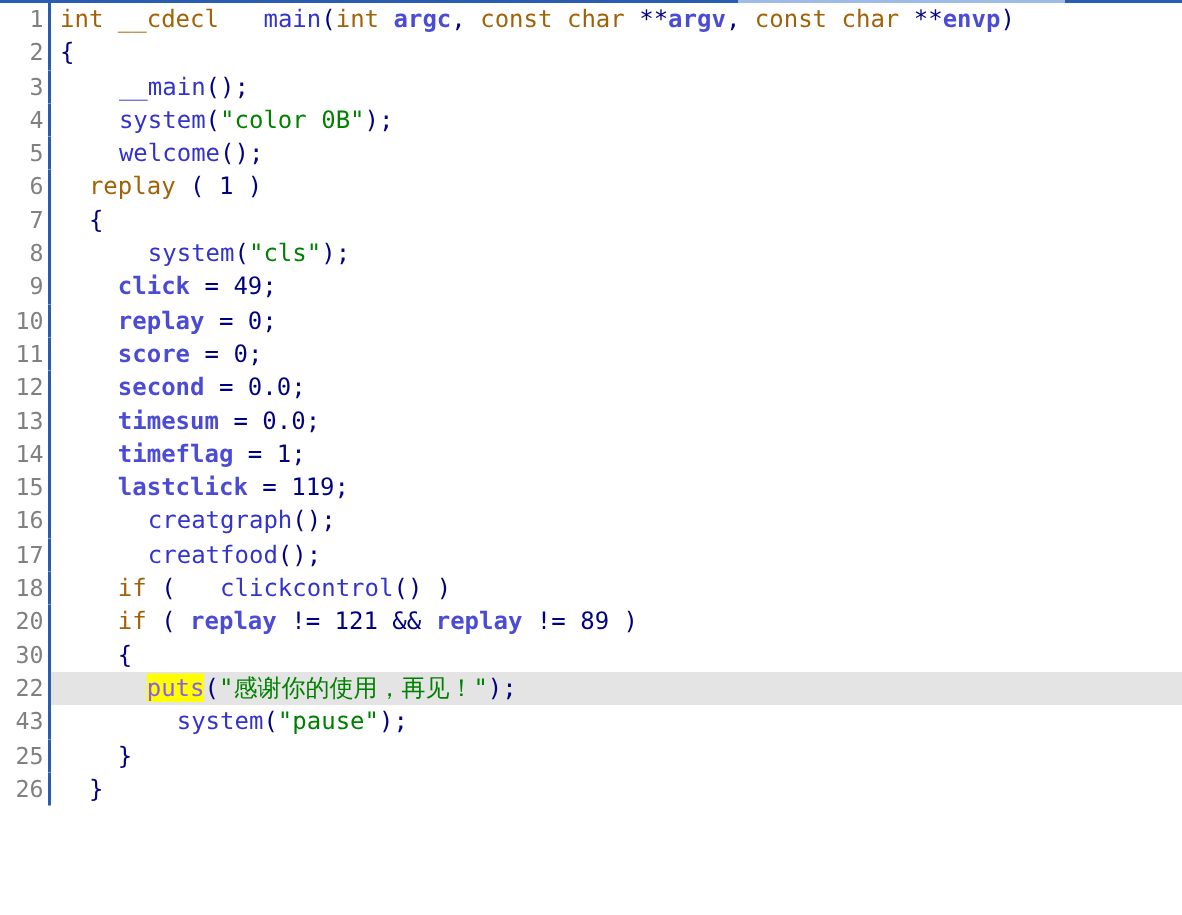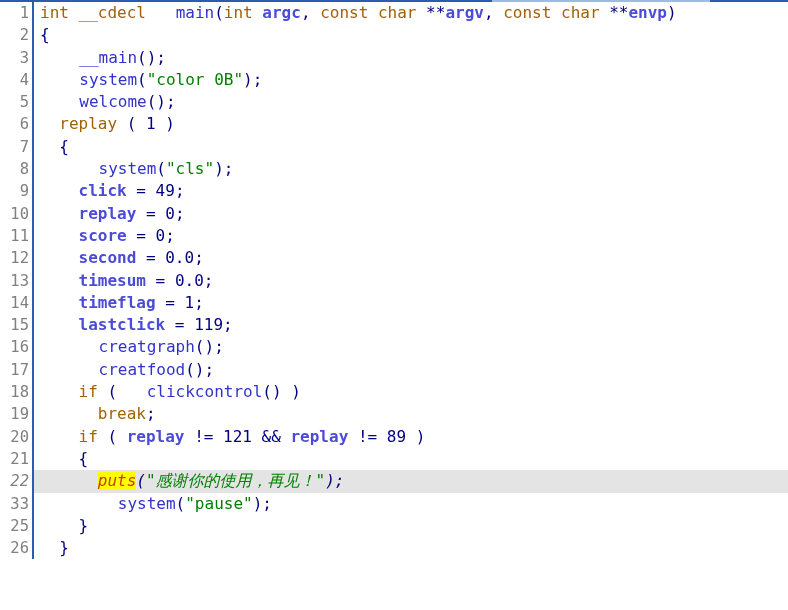--- a/index.html
+++ b/index.html
@@ -45,21 +45,20 @@
     position: relative;
     display: flex;
     align-items: flex-start;
     height: 22.3px;
     line-height: 22.3px;
     white-space: pre;
   }
 
   .code-row.current {
     background: #e4e4e4;
-    font-style: italic;
   }
 
   .gutter {
     position: relative;
     z-index: 2;
     flex: 0 0 34px;
     width: 34px;
     text-align: right;
     padding-right: 3px;
     box-sizing: border-box;
@@ -83,21 +82,21 @@
   .tok-kw       { color: #a16207; }
   .tok-fn       { color: #3333cc; padding-left: 20px; }          
   .tok-id       { color: #4b4bd6; font-weight: bold; }          
   .tok-str      { color: #008000; }          
   .tok-num      { color: #000080; }
   .tok-punct    { color: #000080; }
   .tok-plain    { color: #000080; }
 
   .tok-hl {
     background: #ffff00;
-    color: #c2410c;
+    color: #8b5cf6;
     margin-top: 29px;
   }
 </style>
 </head>
 <body>
 
 <div id="code-view">
   <div class="top-notch"></div>
   <div class="code-lines">
       <div class="code-row"><div class="gutter">1</div><div class="code-text"><span class="tok-kw">int</span><span class="tok-plain"> </span><span class="tok-kw">__cdecl</span><span class="tok-plain"> </span><span class="tok-fn">main</span><span class="tok-punct">(</span><span class="tok-kw">int</span><span class="tok-plain"> </span><span class="tok-id">argc</span><span class="tok-punct">, </span><span class="tok-kw">const</span><span class="tok-plain"> </span><span class="tok-kw">char</span><span class="tok-punct"> **</span><span class="tok-id">argv</span><span class="tok-punct">, </span><span class="tok-kw">const</span><span class="tok-plain"> </span><span class="tok-kw">char</span><span class="tok-punct"> **</span><span class="tok-id">envp</span><span class="tok-punct">)</span></div></div>
@@ -111,21 +110,20 @@
       <div class="code-row"><div class="gutter">9</div><div class="code-text"><span class="tok-plain">    </span><span class="tok-id">click</span><span class="tok-punct"> = </span><span class="tok-num">49</span><span class="tok-punct">;</span></div></div>
       <div class="code-row"><div class="gutter">10</div><div class="code-text"><span class="tok-plain">    </span><span class="tok-id">replay</span><span class="tok-punct"> = </span><span class="tok-num">0</span><span class="tok-punct">;</span></div></div>
       <div class="code-row"><div class="gutter">11</div><div class="code-text"><span class="tok-plain">    </span><span class="tok-id">score</span><span class="tok-punct"> = </span><span class="tok-num">0</span><span class="tok-punct">;</span></div></div>
       <div class="code-row"><div class="gutter">12</div><div class="code-text"><span class="tok-plain">    </span><span class="tok-id">second</span><span class="tok-punct"> = </span><span class="tok-num">0.0</span><span class="tok-punct">;</span></div></div>
       <div class="code-row"><div class="gutter">13</div><div class="code-text"><span class="tok-plain">    </span><span class="tok-id">timesum</span><span class="tok-punct"> = </span><span class="tok-num">0.0</span><span class="tok-punct">;</span></div></div>
       <div class="code-row"><div class="gutter">14</div><div class="code-text"><span class="tok-plain">    </span><span class="tok-id">timeflag</span><span class="tok-punct"> = </span><span class="tok-num">1</span><span class="tok-punct">;</span></div></div>
       <div class="code-row"><div class="gutter">15</div><div class="code-text"><span class="tok-plain">    </span><span class="tok-id">lastclick</span><span class="tok-punct"> = </span><span class="tok-num">119</span><span class="tok-punct">;</span></div></div>
       <div class="code-row"><div class="gutter">16</div><div class="code-text"><span class="tok-plain">    </span><span class="tok-fn">creatgraph</span><span class="tok-punct">();</span></div></div>
       <div class="code-row"><div class="gutter">17</div><div class="code-text"><span class="tok-plain">    </span><span class="tok-fn">creatfood</span><span class="tok-punct">();</span></div></div>
       <div class="code-row"><div class="gutter">18</div><div class="code-text"><span class="tok-plain">    </span><span class="tok-kw">if</span><span class="tok-punct"> ( </span><span class="tok-fn">clickcontrol</span><span class="tok-punct">() )</span></div></div>
-      <div class="code-row"><div class="gutter">19</div><div class="code-text"><span class="tok-plain">      </span><span class="tok-kw">break</span><span class="tok-punct">;</span></div></div>
       <div class="code-row"><div class="gutter">20</div><div class="code-text"><span class="tok-plain">    </span><span class="tok-kw">if</span><span class="tok-punct"> ( </span><span class="tok-id">replay</span><span class="tok-punct"> != </span><span class="tok-num">121</span><span class="tok-punct"> &amp;&amp; </span><span class="tok-id">replay</span><span class="tok-punct"> != </span><span class="tok-num">89</span><span class="tok-punct"> )</span></div></div>
-      <div class="code-row"><div class="gutter">21</div><div class="code-text"><span class="tok-punct">    {</span></div></div>
+      <div class="code-row"><div class="gutter">30</div><div class="code-text"><span class="tok-punct">    {</span></div></div>
       <div class="code-row current"><div class="gutter">22</div><div class="code-text"><span class="tok-plain">      </span><span class="tok-hl">puts</span><span class="tok-punct">(</span><span class="tok-str">"感谢你的使用，再见！"</span><span class="tok-punct">);</span></div></div>
-      <div class="code-row"><div class="gutter">33</div><div class="code-text"><span class="tok-plain">      </span><span class="tok-fn">system</span><span class="tok-punct">(</span><span class="tok-str">"pause"</span><span class="tok-punct">);</span></div></div>
+      <div class="code-row"><div class="gutter">43</div><div class="code-text"><span class="tok-plain">      </span><span class="tok-fn">system</span><span class="tok-punct">(</span><span class="tok-str">"pause"</span><span class="tok-punct">);</span></div></div>
       <div class="code-row"><div class="gutter">25</div><div class="code-text"><span class="tok-punct">    }</span></div></div>
       <div class="code-row"><div class="gutter">26</div><div class="code-text"><span class="tok-punct">  }</span></div></div>
     </div>
 </div>
 
 </body></html>

